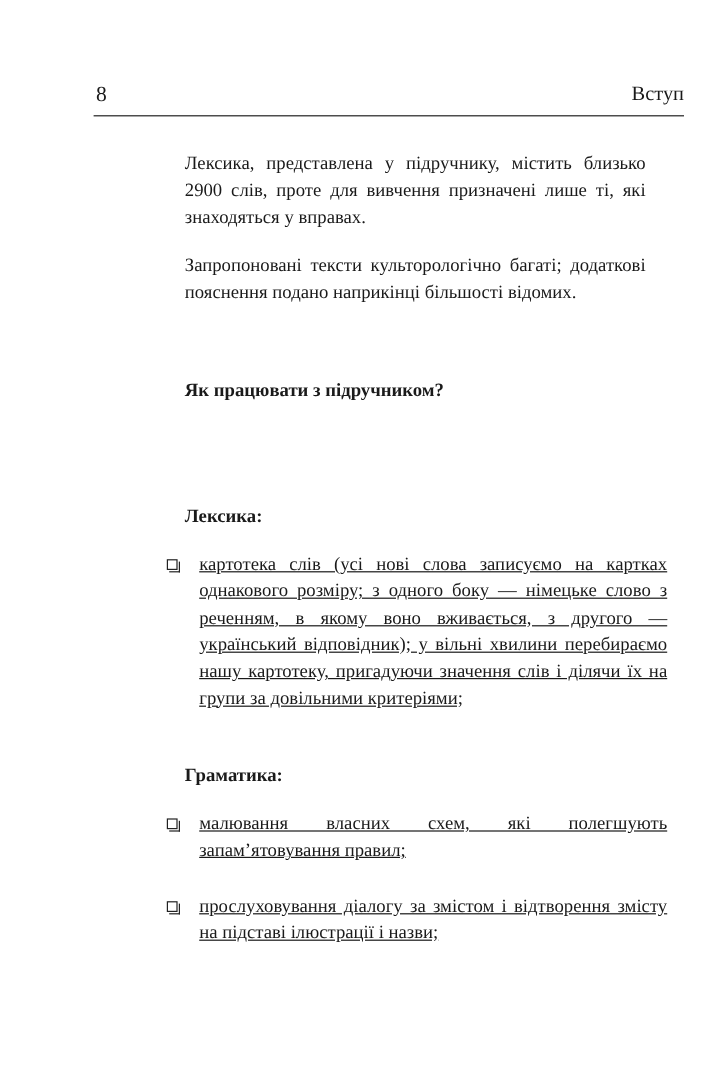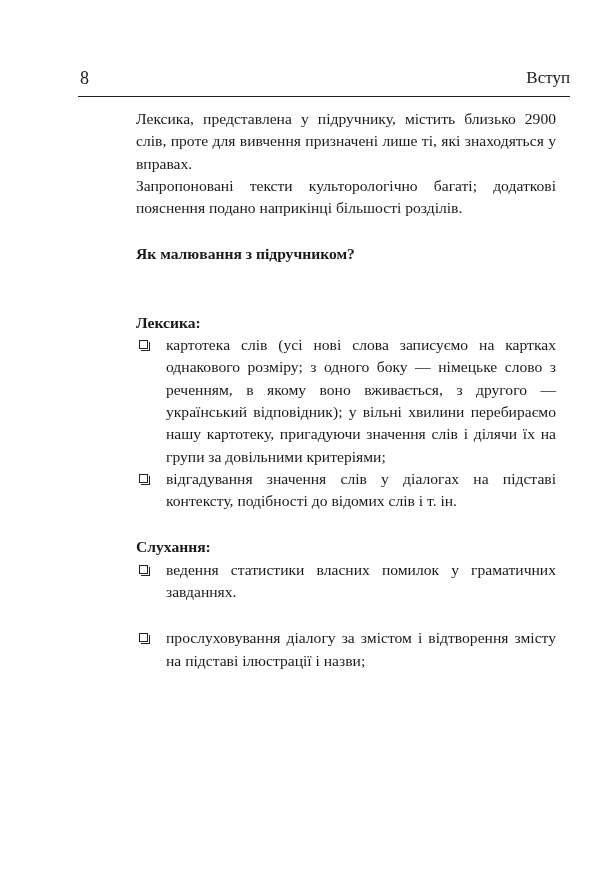--- a/index.html
+++ b/index.html
@@ -11,25 +11,25 @@
   .header {
     position: absolute; left: 78px; top: 64px; width: 492px; height: 32px;
     border-bottom: 1.5px solid #222;
   }
   .page-num { position: absolute; left: 2px; top: 4px; font-size: 18px; }
   .running-title { position: absolute; right: 0; top: 4px; font-size: 17px; text-align: right; }
   .content {
     position: absolute; left: 136px; top: 108px; width: 420px;
     font-size: 15.6px; line-height: 22.3px;
   }
-  .content p { margin: 0; text-align: justify; }
+  .content p { margin: 18px; text-align: justify; }
   .gap { height: 22px; }
   .heading-bold { font-weight: bold; }
   .heading-italic { font-weight: bold; }
-  ul.bullets { list-style: none; margin: 0; padding: 0; }
+  ul.bullets { list-style: none; margin: 0; padding: 0; text-decoration: underline; }
   ul.bullets li { position: relative; padding-left: 30px; text-align: justify; }
   .box {
     position: absolute; left: 3px; top: 6px; width: 9px; height: 9px;
     border: 1.6px solid #222; box-sizing: border-box;
   }
   .box::after {
     content: ""; position: absolute; right: -3px; bottom: -3px;
     width: 9px; height: 9px; border-right: 1.2px solid #222; border-bottom: 1.2px solid #222;
     box-sizing: border-box;
   }
@@ -37,38 +37,36 @@
 </head>
 <body>
 
 <div class="header">
   <span class="page-num">8</span>
   <span class="running-title">Вступ</span>
 </div>
 
 <div class="content">
   <p>Лексика, представлена у підручнику, містить близько 2900 слів, проте для вивчення призначені лише ті, які знаходяться у вправах.</p>
-  <p>Запропоновані тексти культорологічно багаті; додаткові пояснення подано наприкінці більшості розділів.</p>
+  <p>Запропоновані тексти культорологічно багаті; додаткові пояснення подано наприкінці більшості відомих.</p>
   <div class="gap" style="height:24px"></div>
 
-  <p class="heading-bold">Як малювання з підручником?</p>
+  <p class="heading-bold">Як працювати з підручником?</p>
   <div class="gap"></div>
   <div class="gap" style="height:24px"></div>
 
   <p class="heading-italic">Лексика:</p>
   <ul class="bullets">
     <li><span class="box"></span><span>картотека слів (усі нові слова записуємо на картках однакового розміру; з одного боку — німецьке слово з реченням, в якому воно вживається, з другого — український відповідник); у вільні хвилини перебираємо нашу картотеку, пригадуючи значення слів і ділячи їх на групи за довільними критеріями;</span></li>
-    <li><span class="box"></span><span>відгадування значення слів у діалогах на підставі контексту, подібності до відомих слів і т. ін.</span></li>
   </ul>
   <div class="gap" style="height:24px"></div>
 
-  <p class="heading-italic">Слухання:</p>
+  <p class="heading-italic">Граматика:</p>
   <ul class="bullets">
-    <li><span class="box"></span></li>
-    <li><span class="box"></span><span>ведення статистики власних помилок у граматичних завданнях.</span></li>
+    <li><span class="box"></span><span>малювання власних схем, які полегшують запам’ятовування правил;</span></li>
   </ul>
   <div class="gap" style="height:24px"></div>
 
   <ul class="bullets">
     <li><span class="box"></span><span>прослуховування діалогу за змістом і відтворення змісту на підставі ілюстрації і назви;</span></li>
 
   </ul>
 </div>
 
 </body></html>

